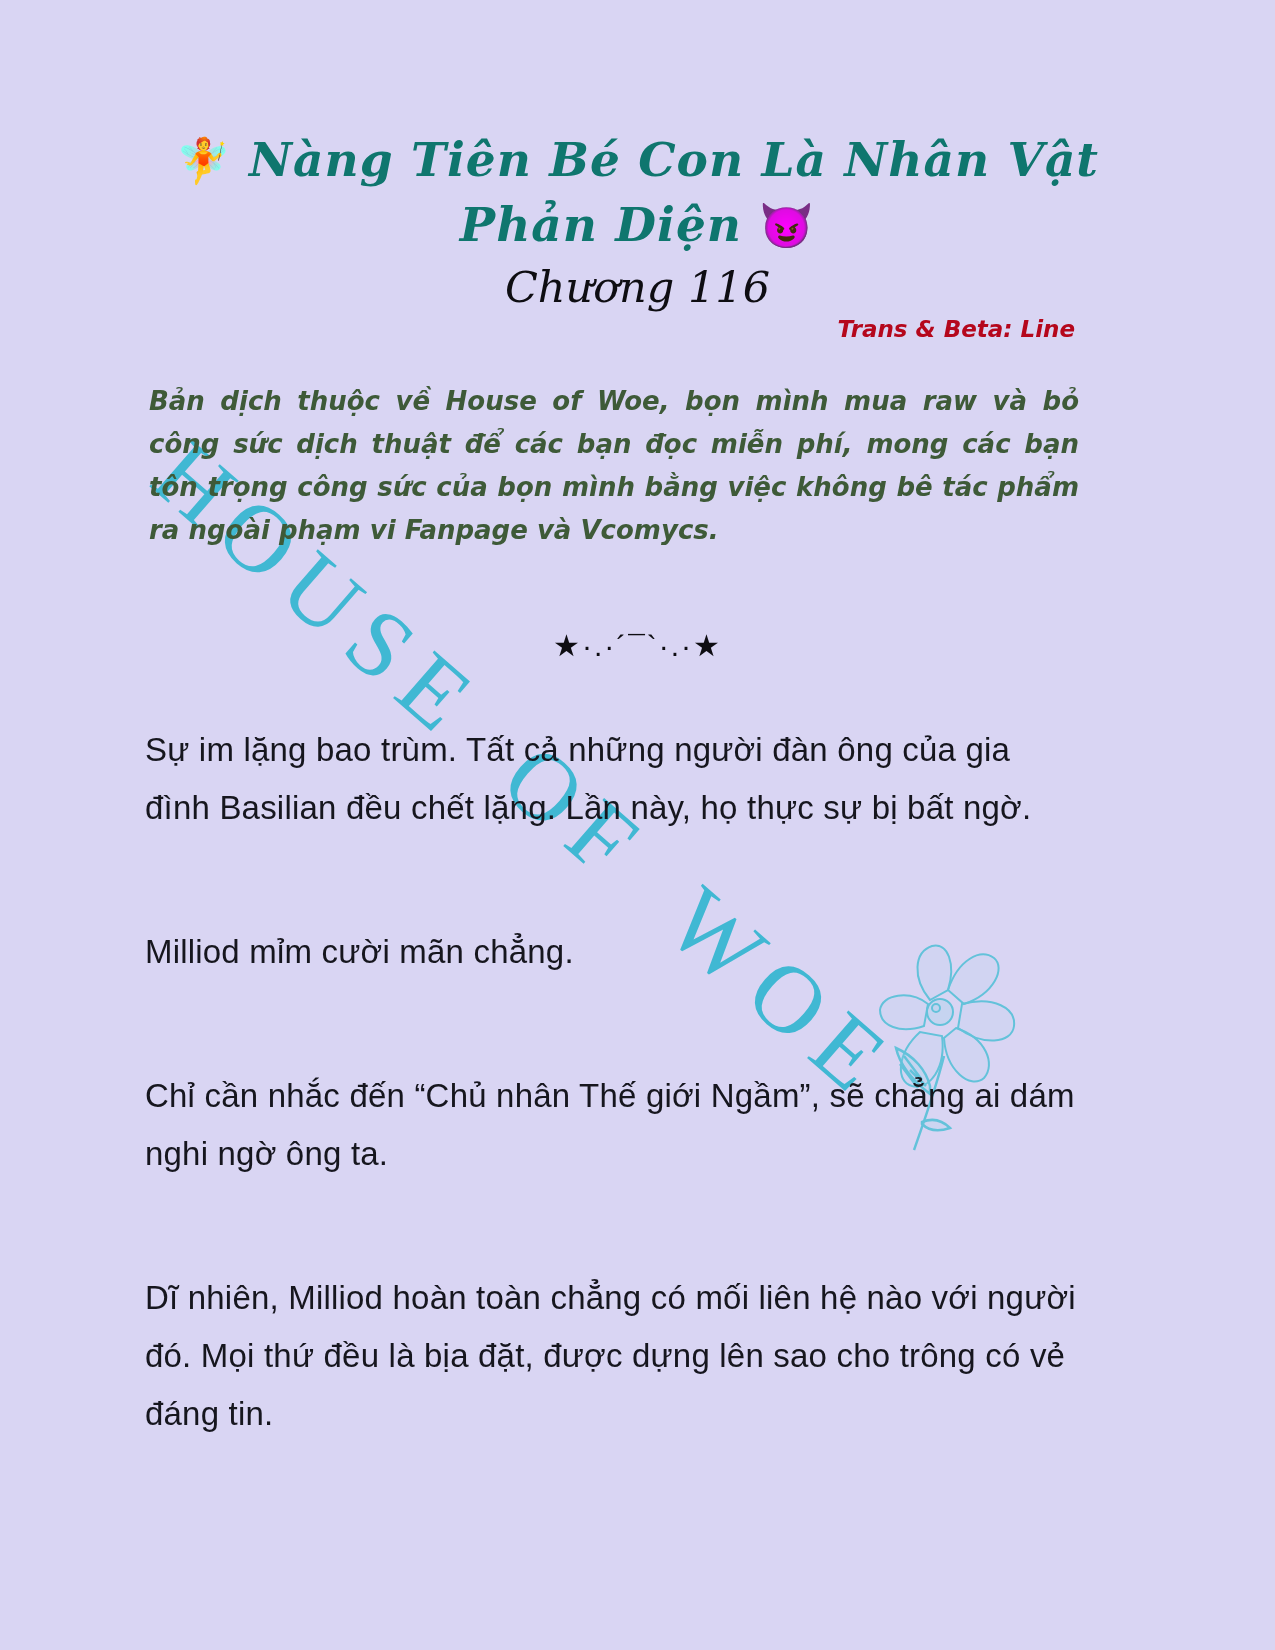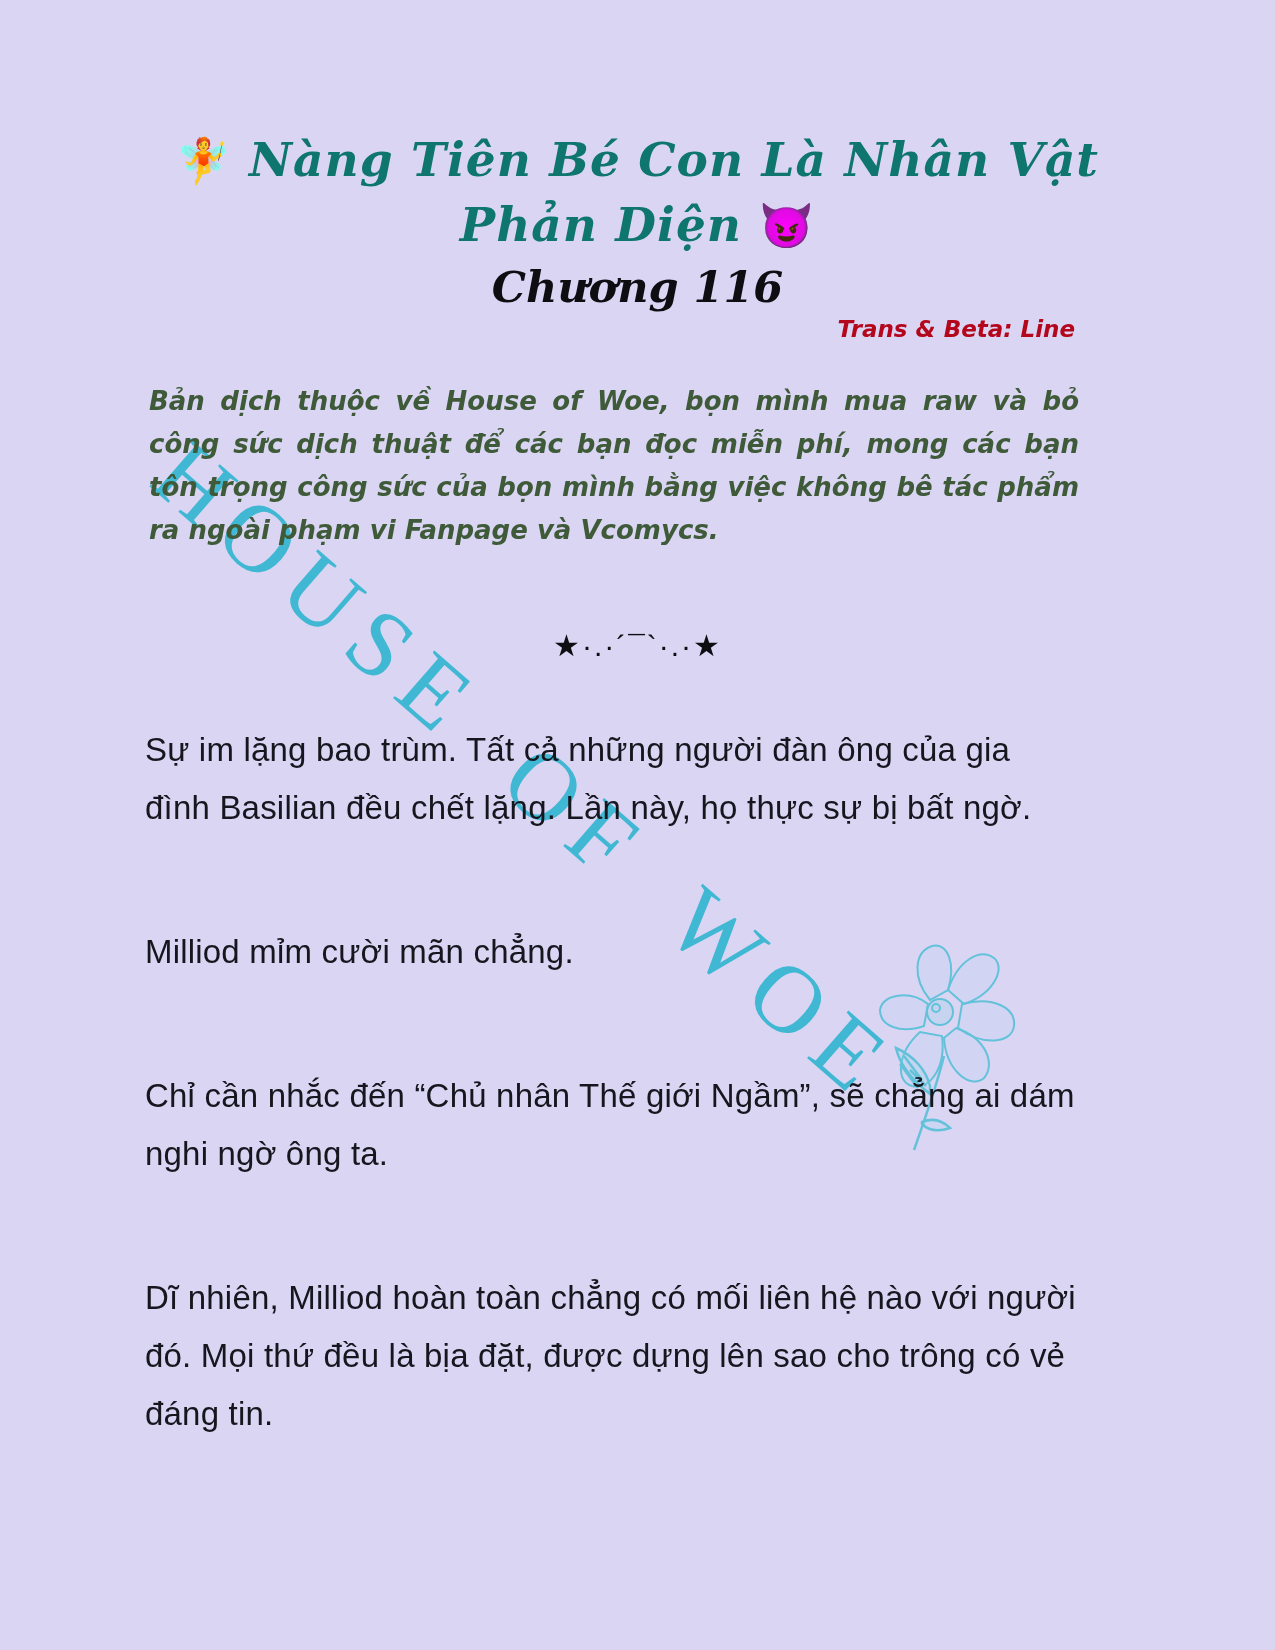--- a/index.html
+++ b/index.html
@@ -59,21 +59,21 @@
   }
   .title .emoji {
     font-style: normal;
     font-size: 44px;
   }
   .chapter-number {
     margin: 0;
     text-align: center;
     font-family: "DejaVu Serif", serif;
     font-style: italic;
-    font-weight: bold;
+    font-weight: normal;
     font-size: 43px;
     line-height: 58px;
     color: #0e0d12;
   }
   .credit {
     margin-top: 0;
     width: 930px;
     text-align: right;
     font-family: "DejaVu Sans", sans-serif;
     font-style: italic;

